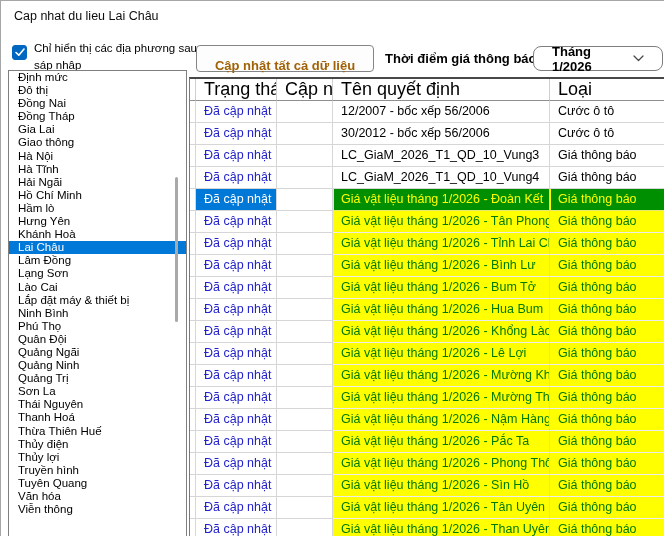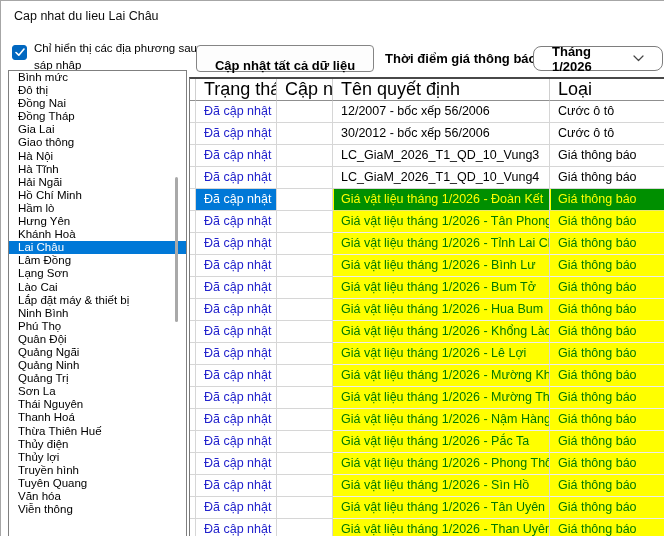--- a/index.html
+++ b/index.html
@@ -14,21 +14,21 @@
 
   
   .chk-row{position:absolute;left:11px;top:36px;width:186px;display:flex;gap:7px;cursor:default;}
   .chk-box{width:13px;height:13px;margin-top:8px;flex:none;background:var(--checkbox-blue,#0067c0);
            border:1px solid var(--checkbox-blue,#0067c0);border-radius:3px;display:flex;
            align-items:center;justify-content:center;}
   .chk-label{font-size:11.5px;line-height:17px;padding-top:3px;}
 
   .update-btn{position:absolute;left:195px;top:44px;width:178px;height:27px;background:#fdfdfd;
               border:1px solid #858585;border-radius:4px;font-family:inherit;font-weight:bold;
-              font-size:13px;color:#000000;padding:12px;}
+              font-size:13px;color:#a16207;padding:12px;}
 
   .time-label{position:absolute;left:384px;top:44px;height:27px;line-height:27px;
               font-weight:bold;font-size:13px;}
 
   .combo{position:absolute;left:532px;top:45px;width:130px;height:25px;box-sizing:border-box;
          border:1px solid #7e7e7e;border-radius:8px;background:#fff;display:flex;
          align-items:center;padding:0 18px;font-weight:bold;font-size:13px;}
   .combo .chev{margin-left:auto;display:flex;align-items:center;}
 
   
@@ -85,21 +85,21 @@
     <span>Tháng 1/2026</span>
     <span class="chev">
       <svg width="11" height="7" viewBox="0 0 11 7">
           <path d="M1 1 L5.5 5.5 L10 1" fill="none" stroke="#454545" stroke-width="1.2" stroke-linecap="round" stroke-linejoin="round"></path>
         </svg>
     </span>
   </div>
 
   <div class="listbox">
     <div id="region-items">
-        <div class="list-item">Bình mức</div>
+        <div class="list-item">Định mức</div>
         <div class="list-item">Đô thị</div>
         <div class="list-item">Đồng Nai</div>
         <div class="list-item">Đồng Tháp</div>
         <div class="list-item">Gia Lai</div>
         <div class="list-item">Giao thông</div>
         <div class="list-item">Hà Nội</div>
         <div class="list-item">Hà Tĩnh</div>
         <div class="list-item">Hải Ngãi</div>
         <div class="list-item">Hồ Chí Minh</div>
         <div class="list-item">Hầm lò</div>

